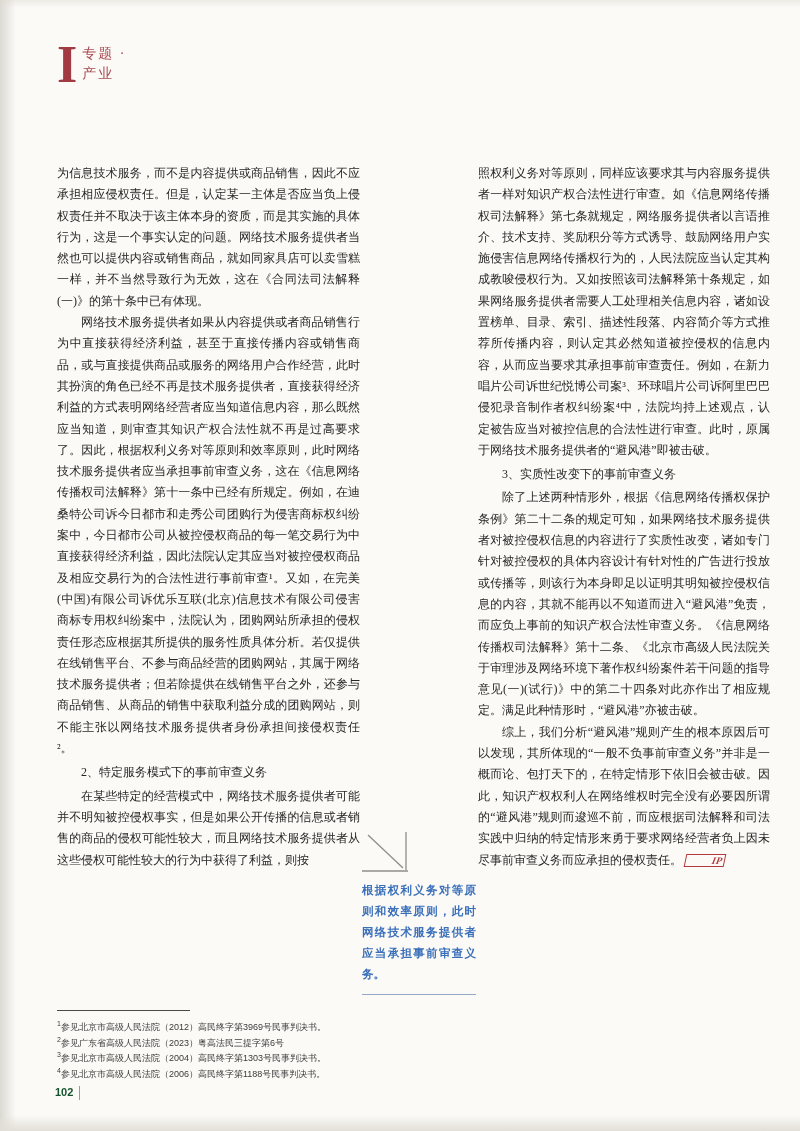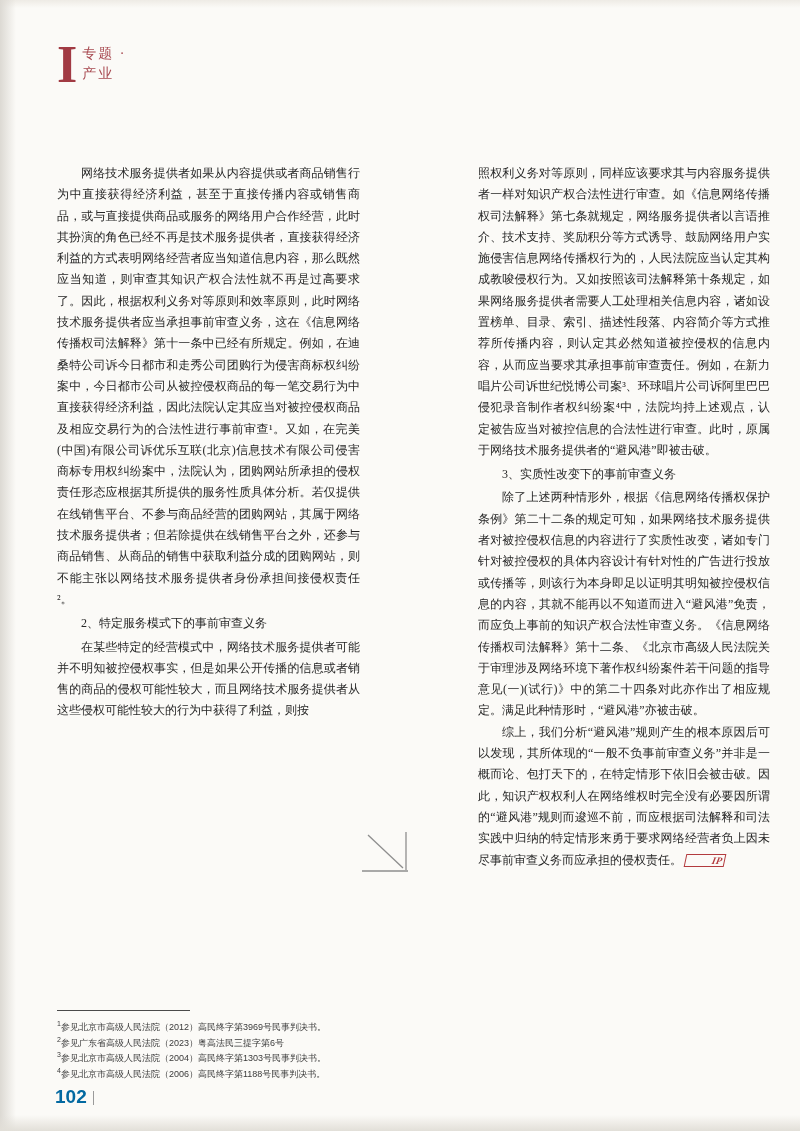--- a/index.html
+++ b/index.html
@@ -47,55 +47,57 @@
 
   
   .footnotes{position:absolute;left:57px;top:1010px;width:360px;
     font-family:"Liberation Sans", sans-serif;font-size:9px;line-height:11.5px;color:#3a3a3a;}
   .fn-rule{width:133px;border-top:1px solid #4a4a4a;margin-bottom:7px;}
   .fn-line{white-space:nowrap;}
   .fn-line sup{font-size:7px;}
 
   
   .page-num{position:absolute;left:55px;top:1086px;
-    font-family:"Liberation Sans", sans-serif;font-weight:bold;font-size:19px;color:#0369a1;}
+    font-family:"Liberation Sans", sans-serif;font-weight:bold;font-size:11px;color:#14532d;}
   .page-bar{display:inline-block;width:1px;height:14px;background:#9a9a9a;
     margin-left:6px;vertical-align:middle;}
 </style>
 </head>
 <body>
 
 <div class="scan-edge-top"></div>
 <div class="scan-edge-left"></div>
 <div class="scan-edge-bottom"></div>
 
 <div class="header">
   <span class="drop-i">I</span>
   <div class="header-sub">专题 · 产业</div>
 </div>
 
 <div class="col col-left">
+  <p>为信息技术服务，而不是内容提供或商品销售，因此不应承担相应侵权责任。但是，认定某一主体是否应当负上侵权责任并不取决于该主体本身的资质，而是其实施的具体行为，这是一个事实认定的问题。网络技术服务提供者当然也可以提供内容或销售商品，就如同家具店可以卖雪糕一样，并不当然导致行为无效，这在《合同法司法解释(一)》的第十条中已有体现。</p>
   <p class="ind">网络技术服务提供者如果从内容提供或者商品销售行为中直接获得经济利益，甚至于直接传播内容或销售商品，或与直接提供商品或服务的网络用户合作经营，此时其扮演的角色已经不再是技术服务提供者，直接获得经济利益的方式表明网络经营者应当知道信息内容，那么既然应当知道，则审查其知识产权合法性就不再是过高要求了。因此，根据权利义务对等原则和效率原则，此时网络技术服务提供者应当承担事前审查义务，这在《信息网络传播权司法解释》第十一条中已经有所规定。例如，在迪桑特公司诉今日都市和走秀公司团购行为侵害商标权纠纷案中，今日都市公司从被控侵权商品的每一笔交易行为中直接获得经济利益，因此法院认定其应当对被控侵权商品及相应交易行为的合法性进行事前审查¹。又如，在完美(中国)有限公司诉优乐互联(北京)信息技术有限公司侵害商标专用权纠纷案中，法院认为，团购网站所承担的侵权责任形态应根据其所提供的服务性质具体分析。若仅提供在线销售平台、不参与商品经营的团购网站，其属于网络技术服务提供者；但若除提供在线销售平台之外，还参与商品销售、从商品的销售中获取利益分成的团购网站，则不能主张以网络技术服务提供者身份承担间接侵权责任²。</p>
   <p class="ind heading">2、特定服务模式下的事前审查义务</p>
   <p class="ind">在某些特定的经营模式中，网络技术服务提供者可能并不明知被控侵权事实，但是如果公开传播的信息或者销售的商品的侵权可能性较大，而且网络技术服务提供者从这些侵权可能性较大的行为中获得了利益，则按</p>
 </div>
 
 <div class="col col-right">
   <p>照权利义务对等原则，同样应该要求其与内容服务提供者一样对知识产权合法性进行审查。如《信息网络传播权司法解释》第七条就规定，网络服务提供者以言语推介、技术支持、奖励积分等方式诱导、鼓励网络用户实施侵害信息网络传播权行为的，人民法院应当认定其构成教唆侵权行为。又如按照该司法解释第十条规定，如果网络服务提供者需要人工处理相关信息内容，诸如设置榜单、目录、索引、描述性段落、内容简介等方式推荐所传播内容，则认定其必然知道被控侵权的信息内容，从而应当要求其承担事前审查责任。例如，在新力唱片公司诉世纪悦博公司案³、环球唱片公司诉阿里巴巴侵犯录音制作者权纠纷案⁴中，法院均持上述观点，认定被告应当对被控信息的合法性进行审查。此时，原属于网络技术服务提供者的“避风港”即被击破。</p>
   <p class="ind heading">3、实质性改变下的事前审查义务</p>
   <p class="ind">除了上述两种情形外，根据《信息网络传播权保护条例》第二十二条的规定可知，如果网络技术服务提供者对被控侵权信息的内容进行了实质性改变，诸如专门针对被控侵权的具体内容设计有针对性的广告进行投放或传播等，则该行为本身即足以证明其明知被控侵权信息的内容，其就不能再以不知道而进入“避风港”免责，而应负上事前的知识产权合法性审查义务。《信息网络传播权司法解释》第十二条、《北京市高级人民法院关于审理涉及网络环境下著作权纠纷案件若干问题的指导意见(一)(试行)》中的第二十四条对此亦作出了相应规定。满足此种情形时，“避风港”亦被击破。</p>
   <p class="ind"><span>综上，我们分析“避风港”规则产生的根本原因后可以发现，其所体现的“一般不负事前审查义务”并非是一概而论、包打天下的，在特定情形下依旧会被击破。因此，知识产权权利人在网络维权时完全没有必要因所谓的“避风港”规则而逡巡不前，而应根据司法解释和司法实践中归纳的特定情形来勇于要求网络经营者负上因未尽事前审查义务而应承担的侵权责任。</span><span class="endmark">IP</span></p>
 </div>
 
 <div class="pullquote">
   <svg class="pq-arrow" width="114" height="42" viewBox="0 0 114 42">
     <line x1="6" y1="4" x2="41" y2="37" stroke="#8e8e8e" stroke-width="1.3"></line>
     <line x1="44" y1="1" x2="44" y2="39" stroke="#8e8e8e" stroke-width="1.3"></line>
     <line x1="0" y1="40" x2="46" y2="40" stroke="#8e8e8e" stroke-width="1.5"></line>
   </svg>
+  <div class="pq-text">根据权利义务对等原则和效率原则，此时网络技术服务提供者应当承担事前审查义务。</div>
 </div>
 
 <div class="footnotes">
   <div class="fn-rule"></div>
   <div class="fn-line"><sup>1</sup><span>参见北京市高级人民法院（2012）高民终字第3969号民事判决书。</span></div>
   <div class="fn-line"><sup>2</sup><span>参见广东省高级人民法院（2023）粤高法民三提字第6号</span></div>
   <div class="fn-line"><sup>3</sup><span>参见北京市高级人民法院（2004）高民终字第1303号民事判决书。</span></div>
   <div class="fn-line"><sup>4</sup><span>参见北京市高级人民法院（2006）高民终字第1188号民事判决书。</span></div>
 </div>
 

